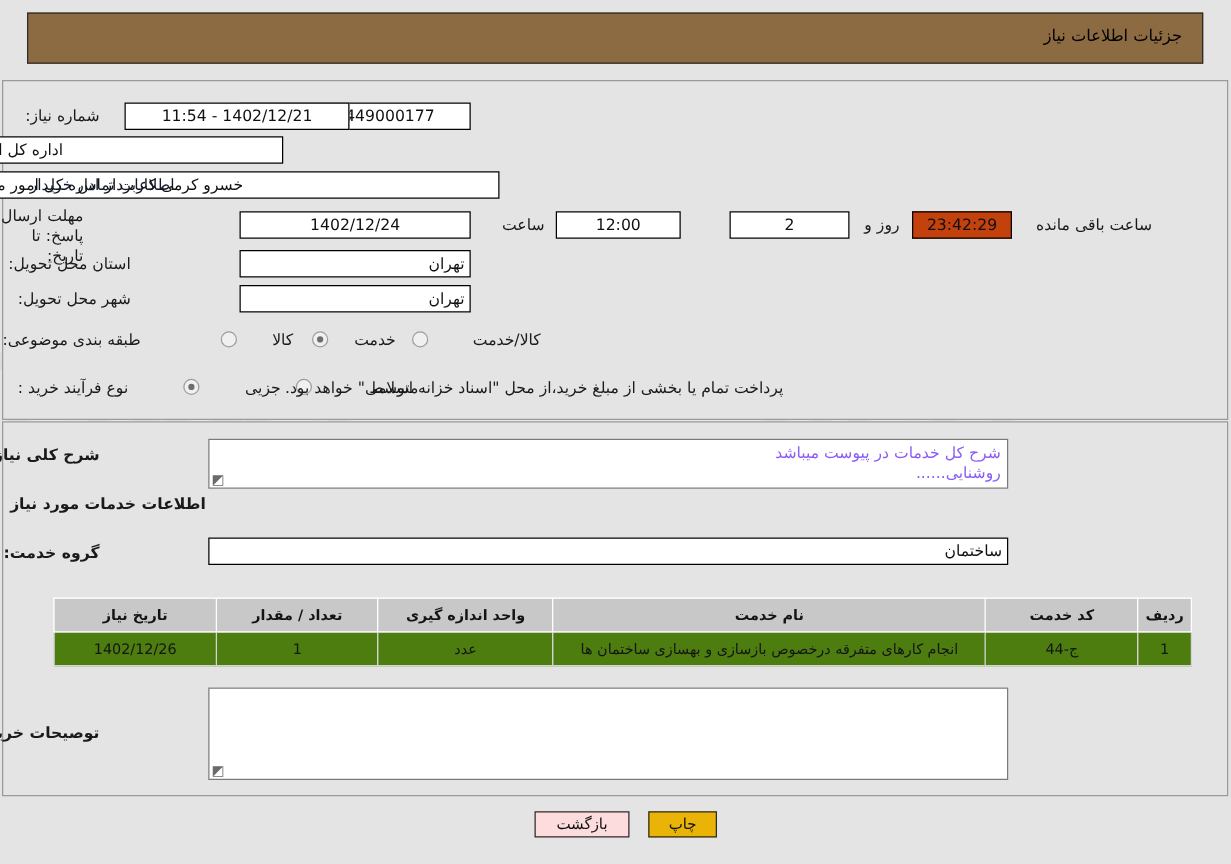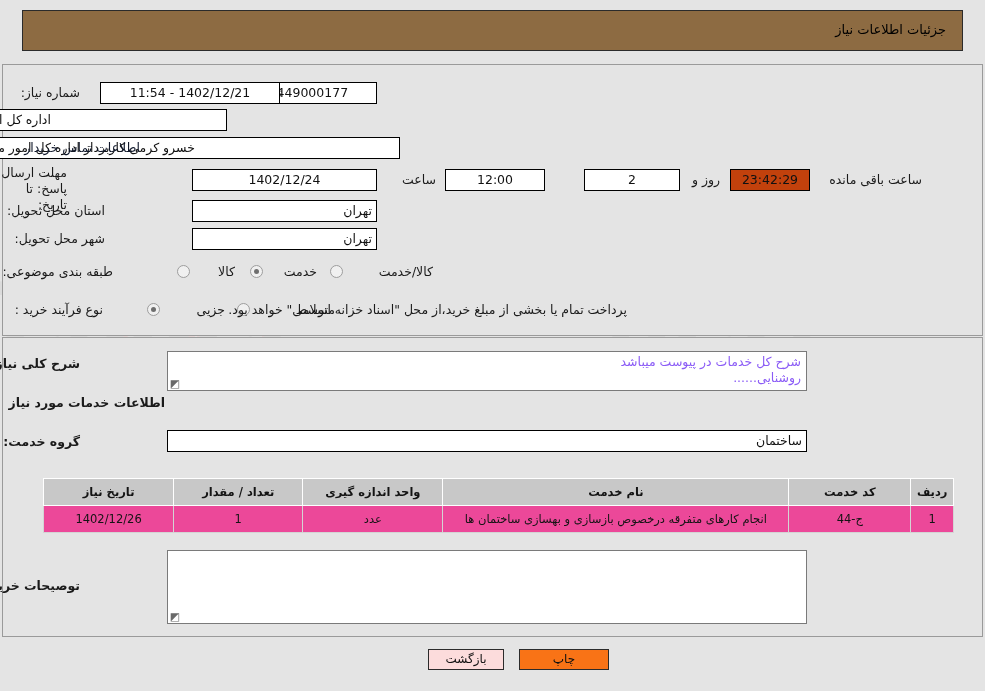--- a/index.html
+++ b/index.html
@@ -135,42 +135,42 @@
   }
   #tbl th {
     background: #c8c8c8;
     border: 1px solid #ffffff;
     height: 26px;
     font-weight: bold;
     color: #141414;
     padding: 0 4px;
   }
   #tbl td {
-    background: #ec4899;
+    background: #4d7c0f;
     border: 1px solid #d4d4d4;
     height: 26px;
     text-align: center;
     color: #141414;
     padding: 0 4px;
   }
   
   .btn {
     position: absolute;
     height: 21px;
     border: 1px solid #2b2b2b;
     box-sizing: border-box;
     font-size: 12px;
     color: #111;
     text-align: center;
     line-height: 19px;
     cursor: pointer;
     z-index: 3;
     font-family: "DejaVu Sans", "Liberation Sans", sans-serif;
   }
-  #btn-print  { left: 519px; top: 649px; width: 90px; background: #f97316; }
+  #btn-print  { left: 519px; top: 649px; width: 55px; background: #eab308; }
   #btn-back   { left: 428px; top: 649px; width: 76px; background: #fcdcdc; }
 </style>
 </head>
 <body>
 
 <div id="page">
 
   <svg class="watermark" viewBox="0 0 985 200">
     <path d="M195 5 L268 28 L268 96 Q268 140 195 168 Q122 140 122 96 L122 28 Z" fill="none" stroke="#e8bcbc" stroke-width="9"></path>
     <path d="M160 62 L196 118 L232 62" fill="none" stroke="#e8bcbc" stroke-width="11"></path>

